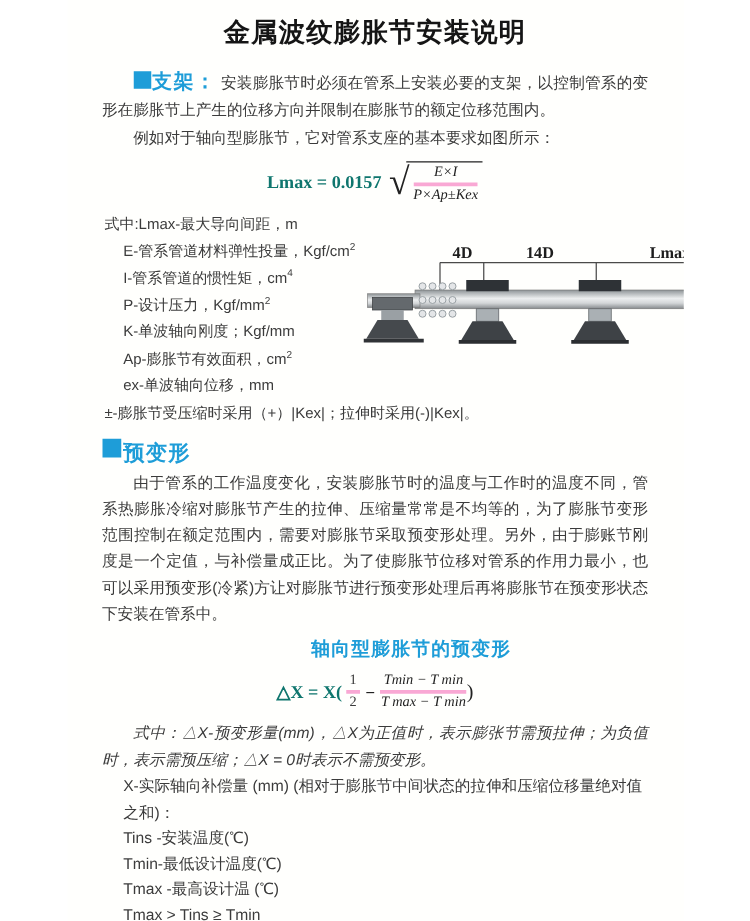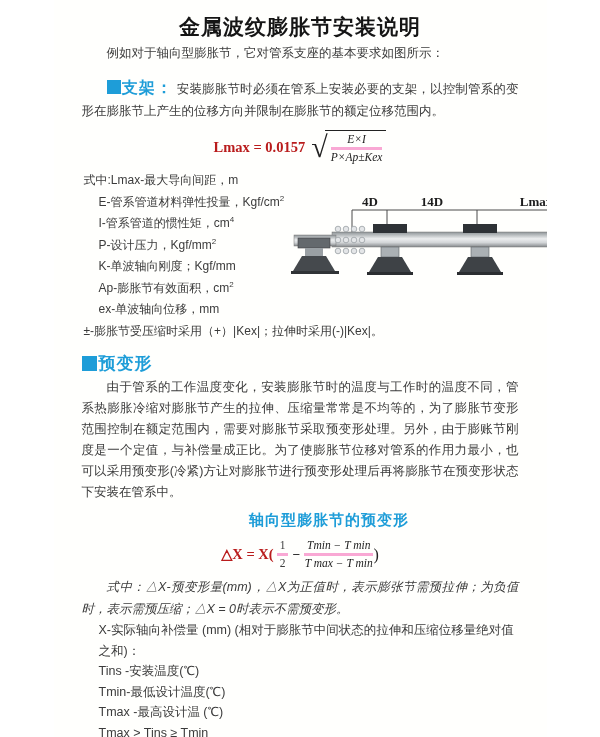--- a/index.html
+++ b/index.html
@@ -20,63 +20,63 @@
   }
   .para.first { margin-top:13px; }
   .sec-square {
     display:inline-block; width:14px; height:14px; background:#1e9dd8;
     vertical-align:-1px; margin-right:1px;
   }
   .sec-inline-label { color:#1e9dd8; font-size:16px; font-weight:bold; letter-spacing:1px; }
   
   .formula-row { display:flex; justify-content:center; align-items:center; margin:6px 0 4px 0; }
   .serif { font-family:"Liberation Serif", serif; }
-  .f-lhs { font-family:"Liberation Serif", serif; font-weight:bold; font-size:14.5px; color:#b91c1c; }
+  .f-lhs { font-family:"Liberation Serif", serif; font-weight:bold; font-size:14.5px; color:#0f766e; }
   .math { font-family:"Liberation Serif", serif; font-style:italic; color:#222; }
   .sqrt { display:inline-flex; align-items:stretch; margin-left:6px; }
   .sqrt-sym {
     font-family:"Liberation Serif", serif; font-size:30px; line-height:30px;
     font-weight:normal; color:#222; transform:translateY(2px);
   }
   .radicand { border-top:1.6px solid #222; margin-left:-3px; padding:2px 4px 0 6px; align-self:flex-start; }
   .frac { display:inline-flex; flex-direction:column; text-align:center; font-size:11.5px; line-height:13px; vertical-align:middle; }
   .frac .num { border-bottom:3px solid #f9a8d4; padding:0 3px 1px 3px; }
   .frac .den { padding-top:1px; }
   .f-mid { margin:0 4px; font-size:13px; color:#222; }
   .f-paren { font-family:"Liberation Serif", serif; font-size:16px; color:#222; }
   
   .defs { margin:4px 0 12px 30px; font-size:12px; line-height:17.5px; color:#3b3b3b; }
   .defs .def-line { white-space:nowrap; }
   .defs .def-line.indented { padding-left:15px; }
   sup { font-size:8px; }
   .closing-line { margin:0 28px; font-size:12.5px; line-height:22px; text-indent:1.7em; }
   
-  .sec-heading { margin:6px 12px 2px 28px; display:flex; align-items:center; }
+  .sec-heading { margin:6px 12px 2px 28px; display:flex; align-items:flex-start; }
   .sec-heading .sec-square { width:15px; height:15px; margin-right:2px; }
   .sec-heading .sec-title { color:#1e9dd8; font-size:17px; font-weight:bold; letter-spacing:1px; }
   .sub-heading {
     margin:8px 0 0 58px; color:#1e9dd8; font-size:15px; font-weight:bold; letter-spacing:1px;text-align:center;
   }
   .item-line { margin:0 28px 0 45px; font-size:12.5px; line-height:20.5px; }
   .item-line.general { margin-left:28px; text-indent:2em; }
   
   .diagram { position:absolute; left:236px; top:194px; width:364px; height:96px; }
 </style>
 </head>
 <body>
 
 <div class="page">
 
   <div class="title">金属波纹膨胀节安装说明</div>
 
-  <p class="para">例如对于轴向型膨胀节，它对管系支座的基本要求如图所示：</p>
   <p class="para first">
     <span class="sec-square"></span><span class="sec-inline-label">支架：</span>
     <span>安装膨胀节时必须在管系上安装必要的支架，以控制管系的变形在膨胀节上产生的位移方向并限制在膨胀节的额定位移范围内。</span>
   </p>
+  <p class="para">例如对于轴向型膨胀节，它对管系支座的基本要求如图所示：</p>
 
   <div class="formula-row" style="margin-top:8px;">
     <span class="f-lhs">Lmax = 0.0157</span>
     <span class="sqrt">
       <span class="sqrt-sym">√</span>
       <span class="radicand">
         <span class="frac math">
           <span class="num">E×I</span>
           <span class="den">P×Ap±Kex</span>
         </span>

